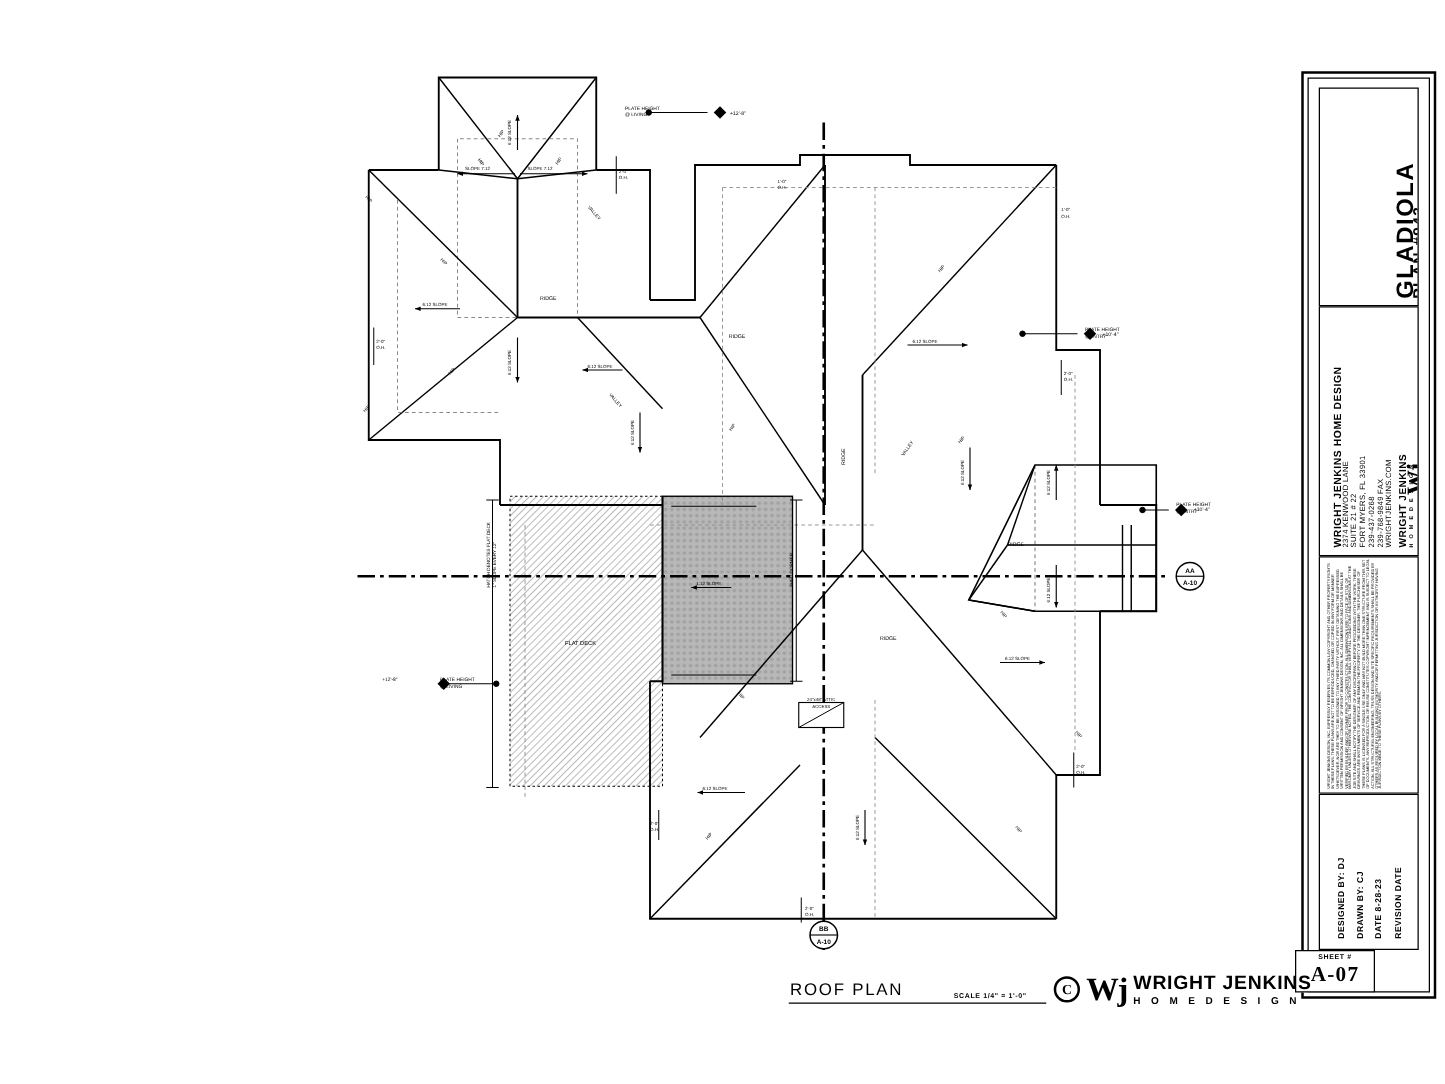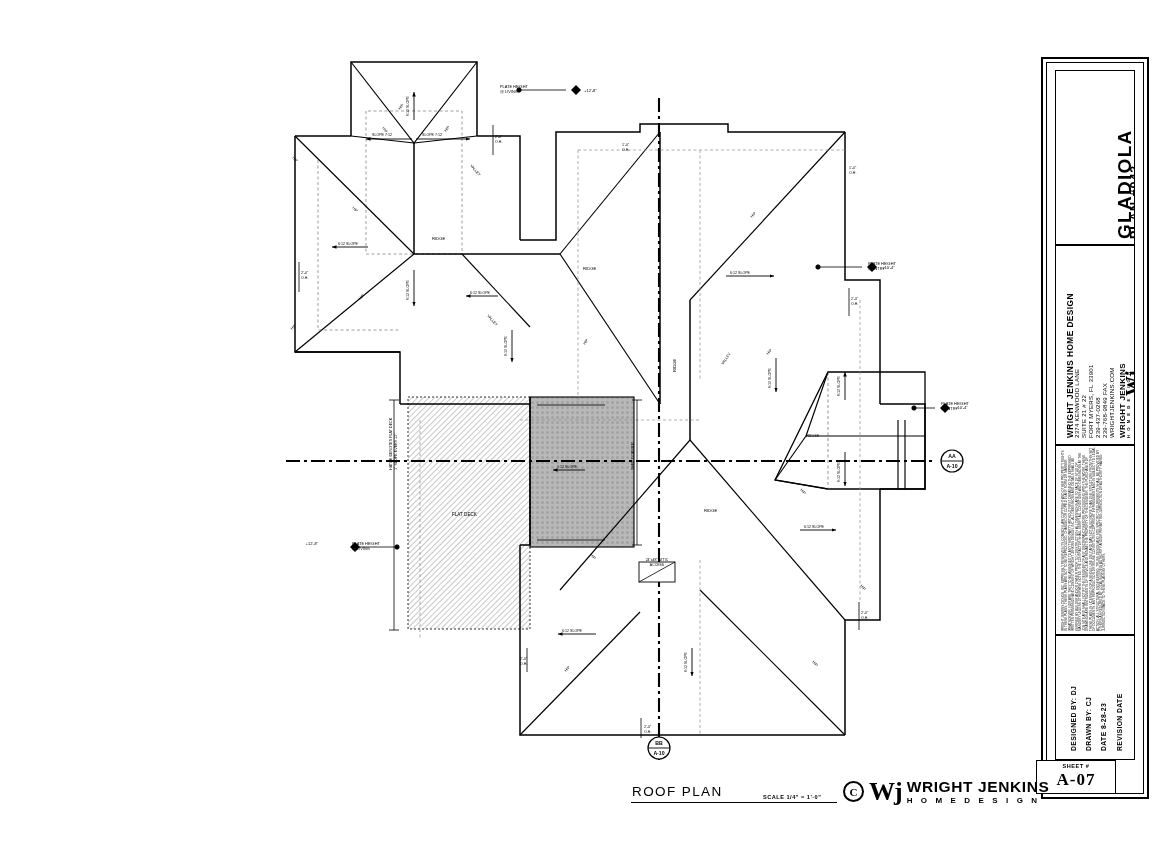--- a/index.html
+++ b/index.html
@@ -17,21 +17,21 @@
            overflow:hidden;}
   
   .cell-plan{left:1055px;top:70px;width:80px;height:175px;}
   
   .cell-co{left:1055px;top:245px;width:80px;height:200px;}
   
   .cell-disc{left:1055px;top:445px;width:80px;height:190px;border-width:1px;}
   
   .cell-cred{left:1055px;top:635px;width:80px;height:125px;}
   
-  .cell-sheet{left:1036px;top:760px;width:80px;height:34px;}
+  .cell-sheet{left:1036px;top:760px;width:64px;height:34px;}
 
   .vert{transform:rotate(-90deg);transform-origin:left top;white-space:nowrap;
         position:absolute;}
 
   .plan-name{font-size:19px;font-weight:bold;letter-spacing:1.3px;
              font-family:"Liberation Sans", sans-serif;}
   .plan-num{font-size:12.5px;font-weight:bold;letter-spacing:1px;}
 
   .co-name{font-size:8.3px;font-weight:bold;letter-spacing:.45px;}
   .co-line{font-size:6.1px;letter-spacing:.25px;}

